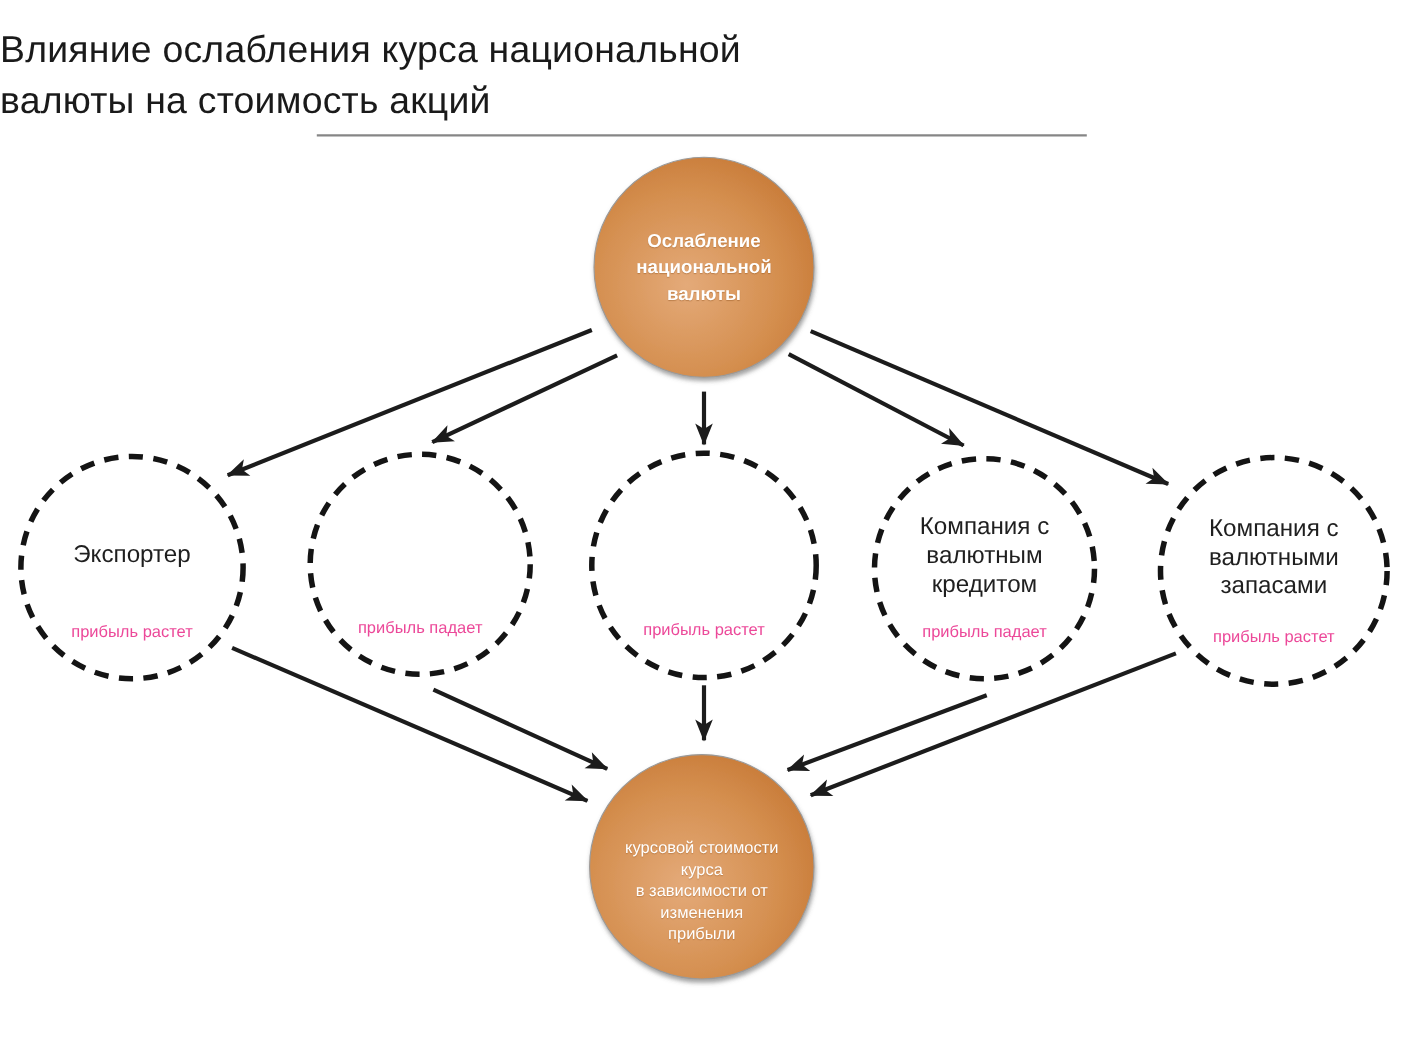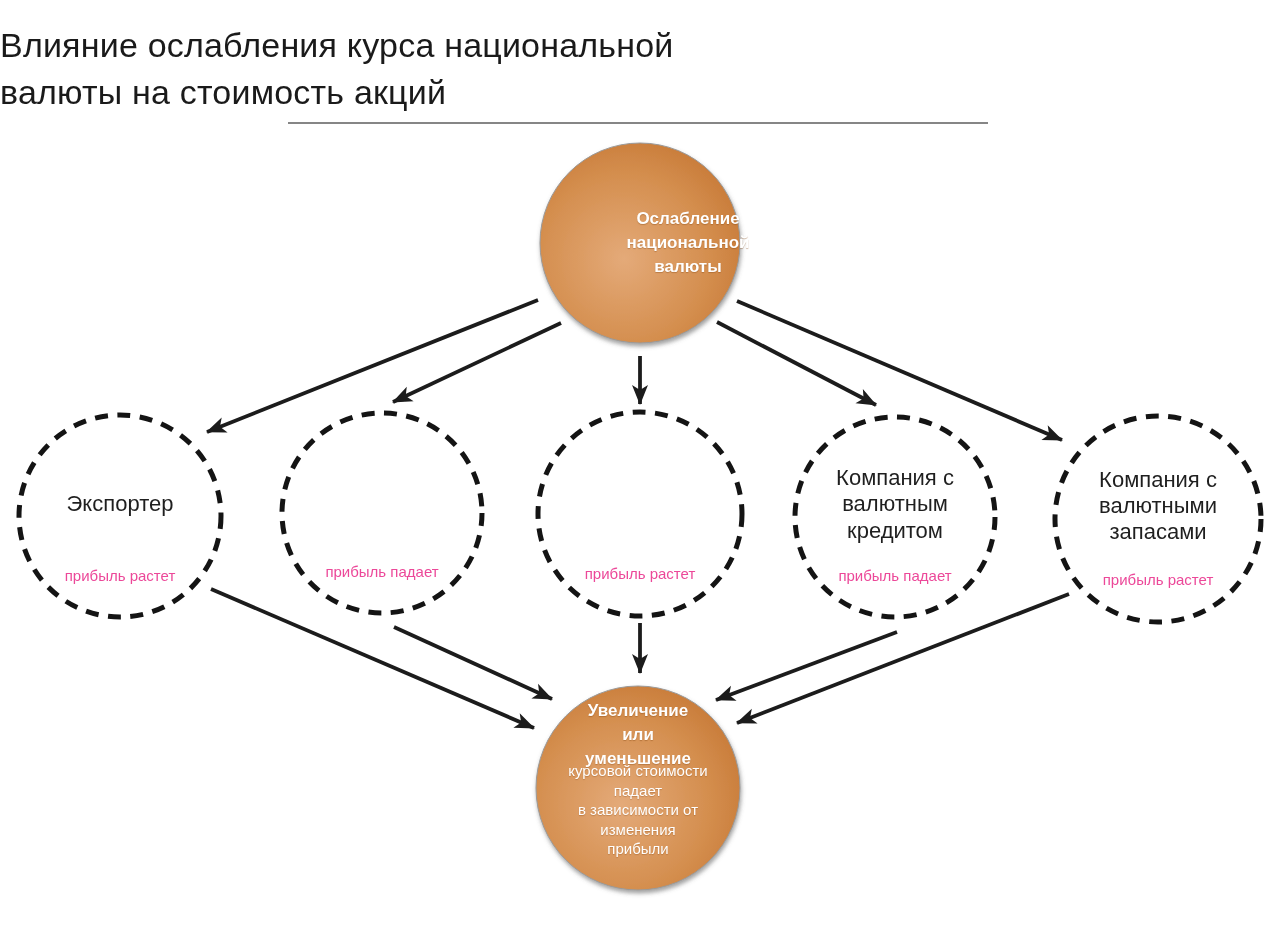--- a/index.html
+++ b/index.html
@@ -44,21 +44,21 @@
     text-align: center;
     white-space: pre-line;
   }
   .source-label, .result-headline {
     color: #ffffff;
     font-weight: bold;
     font-size: 17px;
     line-height: 1.4;
     text-shadow: 0 1px 1px rgba(120,60,10,0.35);
   }
-  .source-label { top: 50%; margin-left: 48px; }
+  .source-label { top: 50%; }
   .result-headline { top: 24%; }
   .result-detail {
     top: 61%;
     color: #ffffff;
     font-size: 15px;
     line-height: 1.3;
     text-shadow: 0 1px 1px rgba(120,60,10,0.3);
   }
   .factor-label {
     top: 44%;
@@ -150,23 +150,20 @@
   </div>
 
   <div class="node-box" style="left:1055px; top:416px; width:206px; height:206px;">
     <div class="node-inner factor-label">Компания с
 валютными
 запасами</div>
     <div class="node-inner factor-effect">прибыль растет</div>
   </div>
 
   <div class="node-box" style="left:536px; top:686px; width:204px; height:204px;">
-    <div class="node-inner result-headline">Увеличение
-или
-уменьшение</div>
     <div class="node-inner result-detail">курсовой стоимости
-падает
+курса
 в зависимости от
 изменения
 прибыли</div>
   </div>
 
 </div>
 
 </body></html>

